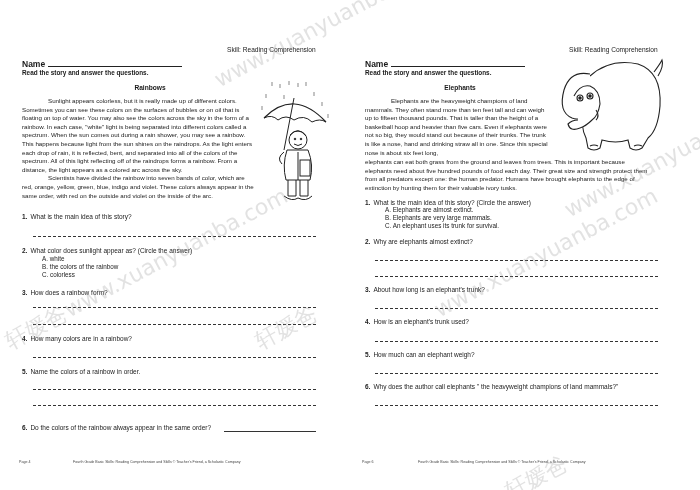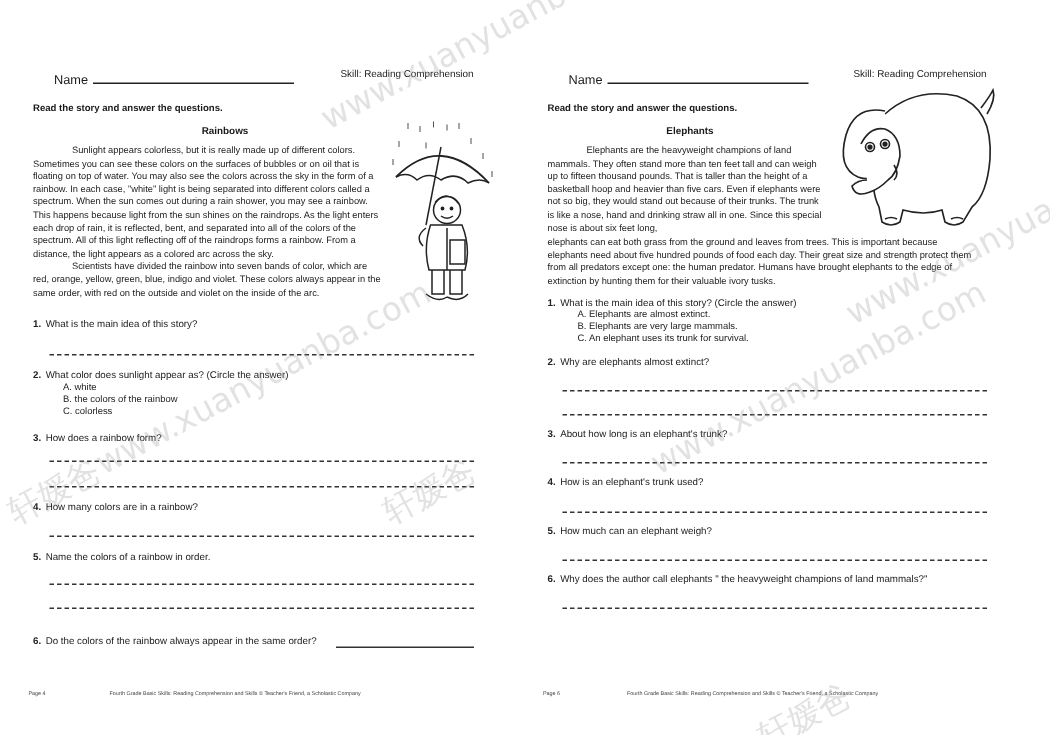--- a/index.html
+++ b/index.html
@@ -5,21 +5,21 @@
   html, body { margin:0; padding:0; }
   body {
     width:700px; height:490px; overflow:hidden; background:#ffffff;
     font-family:"Liberation Sans", sans-serif; color:#1a1a1a; position:relative;
   }
   .spread { position:absolute; left:0; top:0; width:700px; height:490px; }
   .page { position:absolute; top:0; width:350px; height:490px; }
   .page.left { left:0; }
   .page.right { left:350px; }
 
-  .name-row { position:absolute; top:47px; font-size:8.5px; font-weight:normal;margin-left:14px; }
+  .name-row { position:absolute; top:58px; font-size:8.5px; font-weight:bold; }
   .name-line { display:inline-block; width:134px; border-bottom:1px solid #222; margin-left:3px; height:8px; vertical-align:baseline; }
   .skill { position:absolute; top:46px; font-size:6.6px; color:#222; }
   .instructions { position:absolute; top:69px; font-size:6.4px; font-weight:bold; }
   .story-title { position:absolute; top:84px; font-size:6.6px; font-weight:bold; text-align:center; }
   .story { position:absolute; font-size:6.2px; line-height:8.6px; color:#222; }
   .story p { margin:0; text-indent:26px; }
 
   .q { position:absolute; font-size:6.5px; color:#222; white-space:nowrap; }
   .q .num { font-weight:bold; margin-right:3px; }
   .opts { position:absolute; font-size:6.3px; line-height:8.2px; color:#222; }

